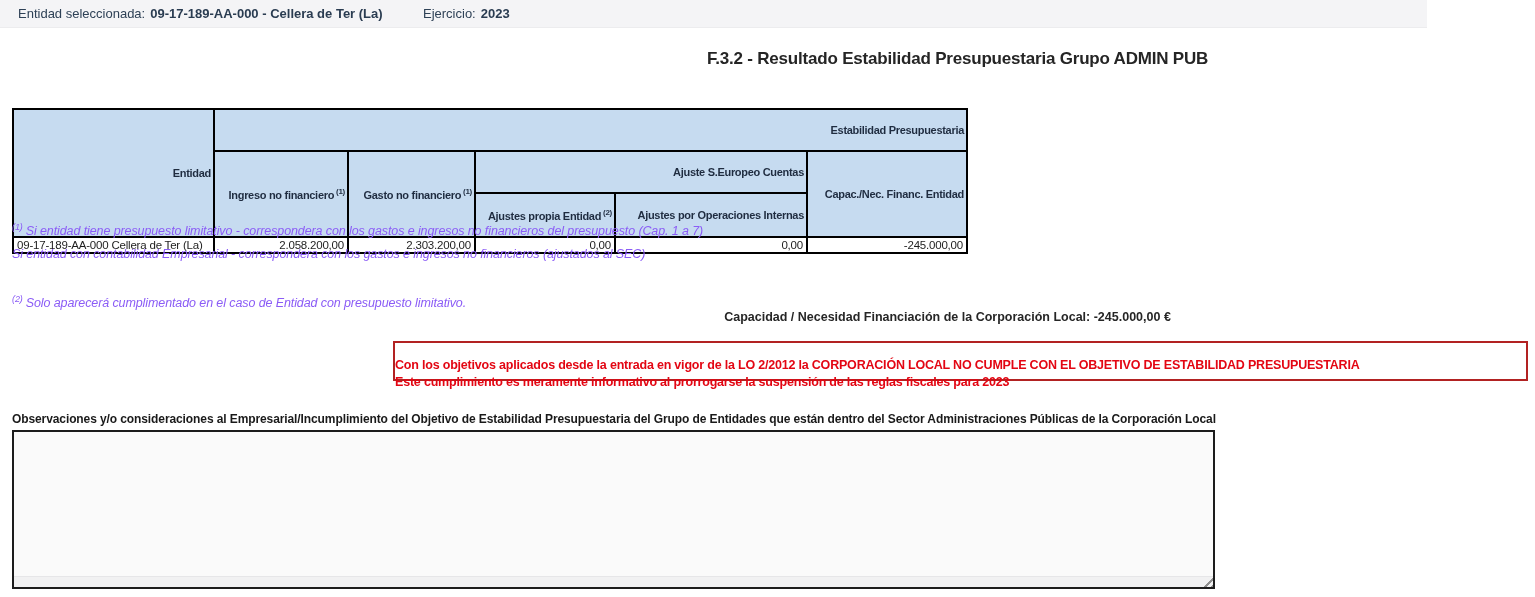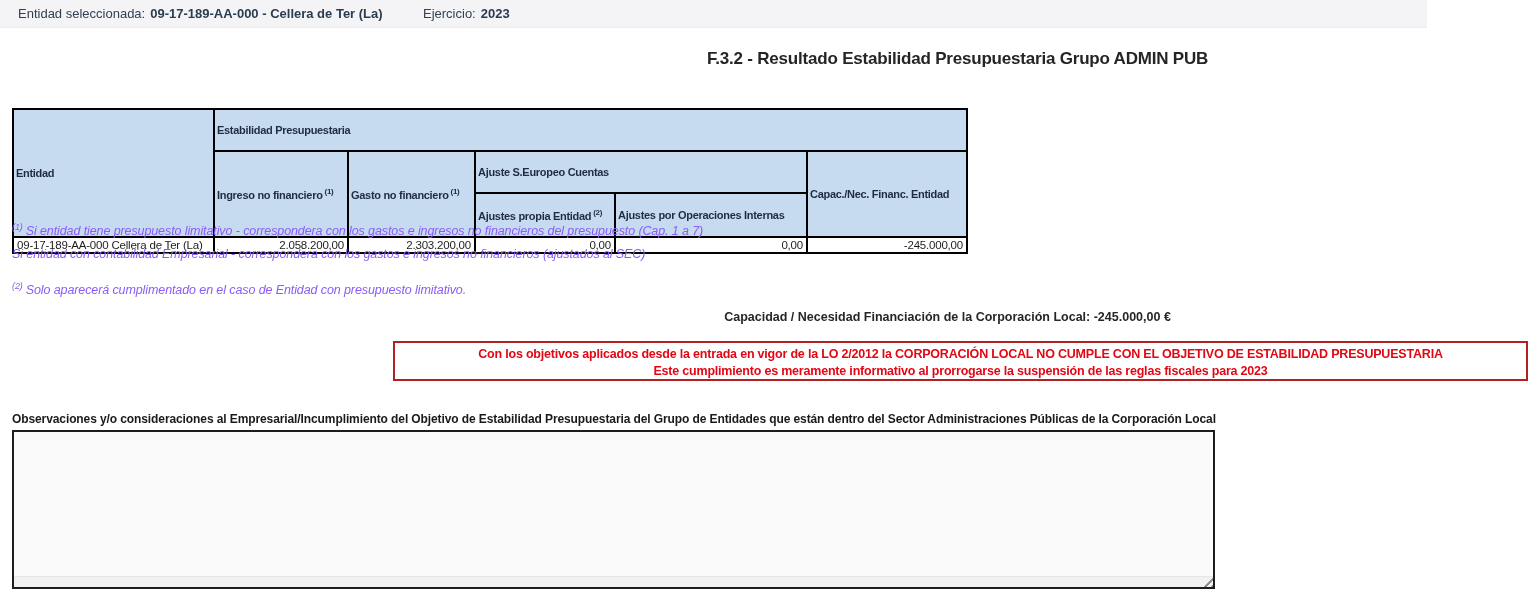--- a/index.html
+++ b/index.html
@@ -55,21 +55,21 @@
   table.results th, table.results td {
     border: 2px solid #000;
     overflow: hidden;
     white-space: nowrap;
   }
   table.results th {
     background: #c6dbf0;
     color: #1f2c40;
     font-size: 11px;
     font-weight: bold;
-    text-align: left;
+    text-align: right;
     letter-spacing: -0.3px;
     padding: 14px 2px;
   }
   table.results td {
     background: #ffffff;
     color: #1d1d1d;
     font-size: 11.5px;
     letter-spacing: -0.2px;
     padding: 1px 3px;
   }
@@ -85,43 +85,43 @@
   .footnotes {
     position: absolute;
     left: 12px; top: 216px;
     font-size: 12.5px;
     font-style: italic;
     color: #8b5cf6;
     letter-spacing: -0.1px;
   }
   .footnotes .fn { line-height: 23px; white-space: nowrap; }
   .footnotes .fn sup { font-size: 9px; margin-right: 3px; }
-  .footnotes .fn2 { margin-top: 9px; }
+  .footnotes .fn2 { margin-top: 22px; }
 
   
   .capacity-line {
     position: absolute;
     left: 380px; top: 310px;
     width: 1135px;
     text-align: center;
     font-size: 12.5px;
     font-weight: bold;
     color: #262626;
     white-space: nowrap;
   }
 
   
   .alert-box {
     position: absolute;
     left: 393px; top: 341px;
     width: 1135px; height: 40px;
     background: #ffffff;
     border: 2px solid #b22222;
-    text-align: center;
-    padding-top: 3px;
+    text-align: left;
+    padding-top: 14px;
   }
   .alert-box .al {
     font-size: 12.5px;
     font-weight: bold;
     color: #e30613;
     line-height: 16.5px;
     white-space: nowrap;
     letter-spacing: -0.2px;
   }
 

